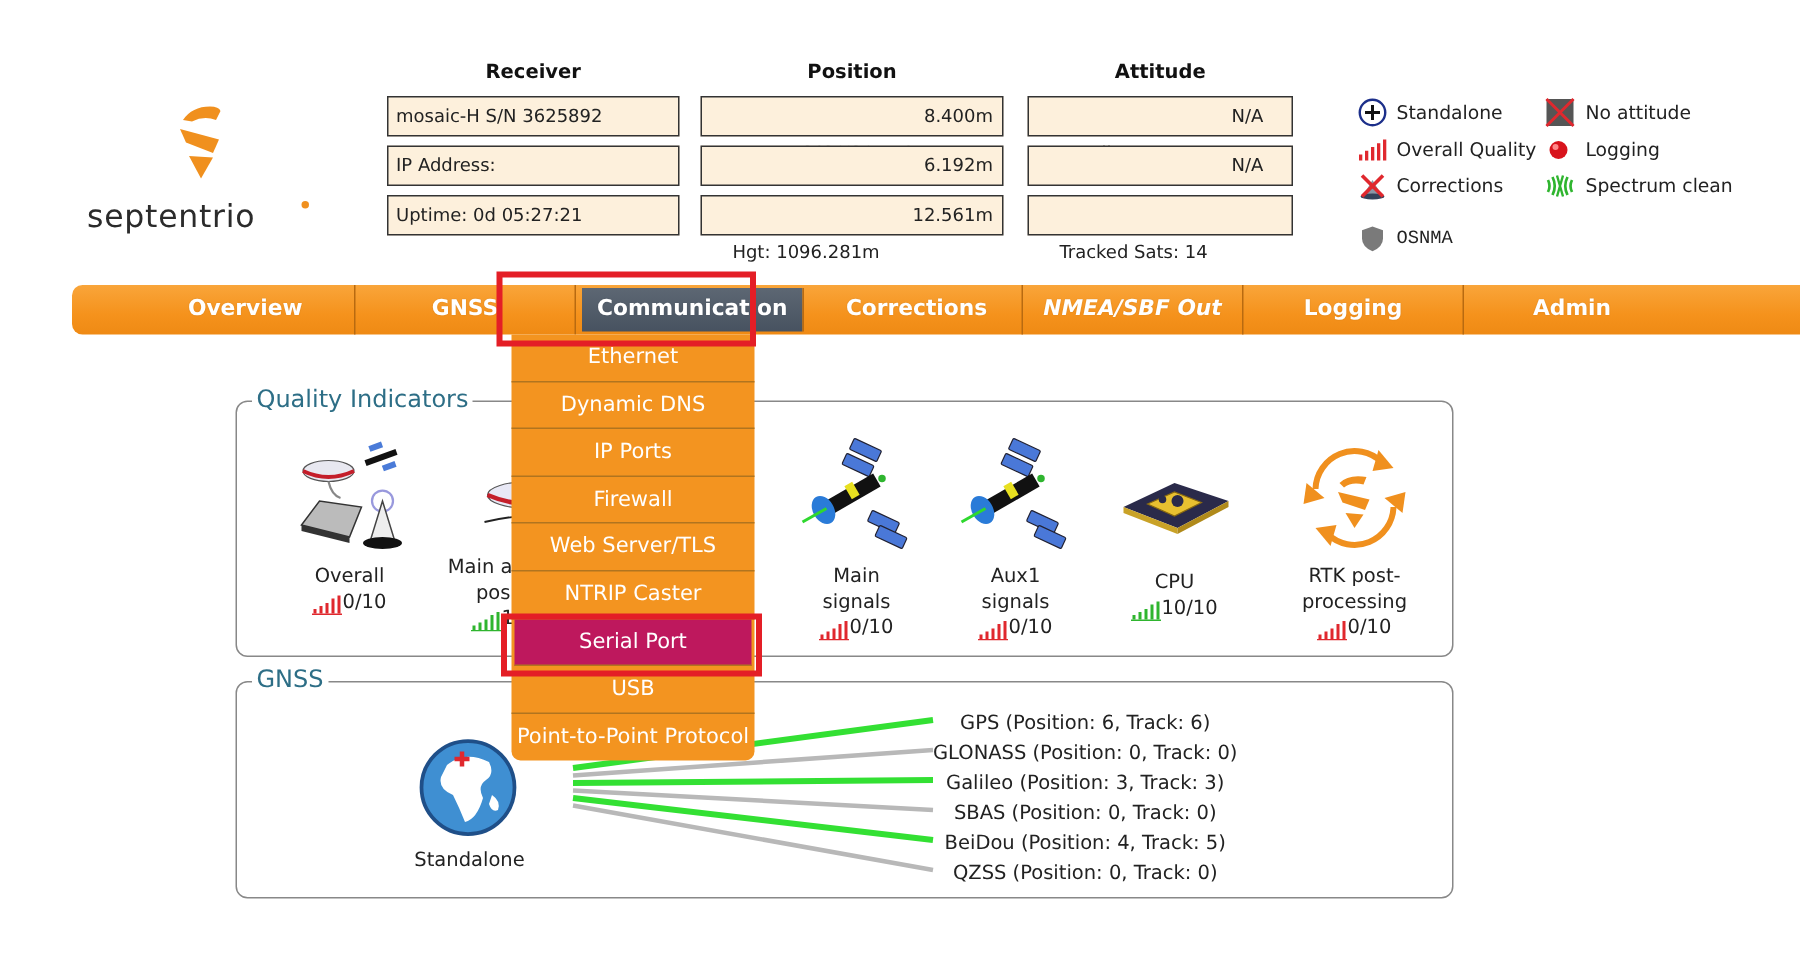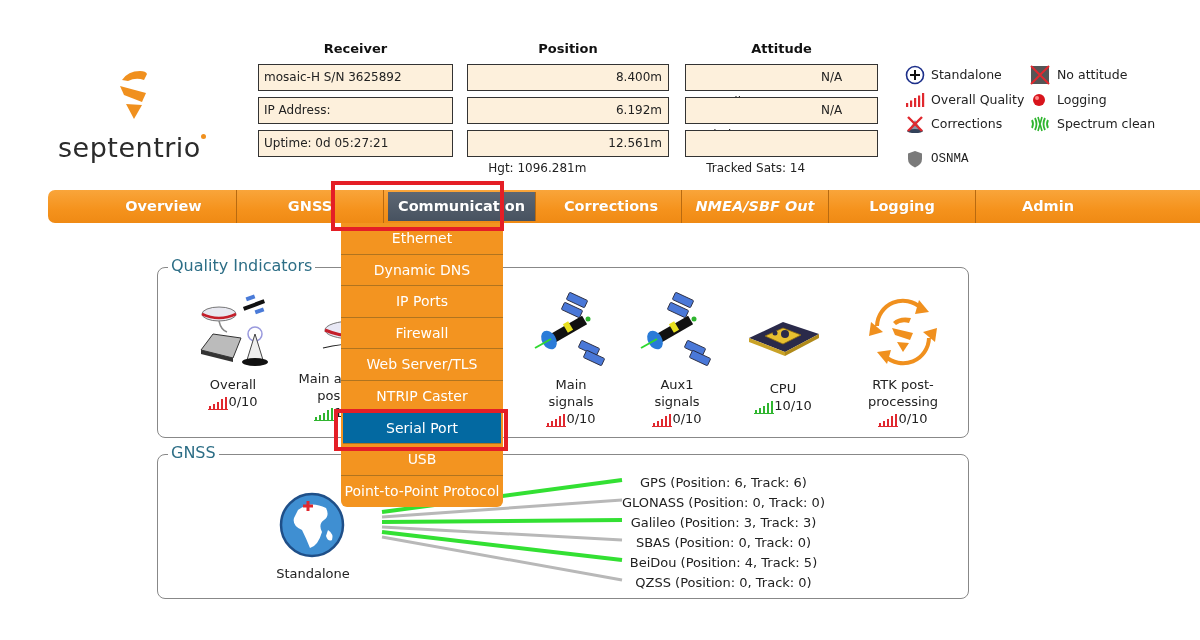--- a/index.html
+++ b/index.html
@@ -2,21 +2,21 @@
 <html><head>
 <meta charset="utf-8">
 <style>
   * { box-sizing: border-box; margin: 0; padding: 0; }
   html, body { width: 1200px; height: 640px; background: #ffffff; overflow: hidden; }
   body { position: relative; font-family: "DejaVu Sans", sans-serif; font-size: 13px; color: #222; }
 
   
   .logo { position: absolute; left: 58px; top: 68px; width: 160px; height: 100px; }
   .logo-mark { position: absolute; left: 56px; top: 0; width: 40px; height: 52px; }
-  .logo-text { position: absolute; left: 0; top: 64px; font-family: "DejaVu Sans", sans-serif; font-size: 27px; color: #2b2b2b; letter-spacing: 0.5px; }
+  .logo-text { position: absolute; left: 0; top: 64px; font-family: "DejaVu Sans", sans-serif; font-size: 21px; color: #2b2b2b; letter-spacing: 0.5px; }
   .logo-dot { position: absolute; left: 143px; top: 66px; width: 5px; height: 5px; border-radius: 50%; background: #f0901e; }
 
   
   .info-col { position: absolute; top: 40px; }
   .info-col h3 { text-align: center; font-size: 13px; font-weight: bold; height: 18px; line-height: 18px; color: #111; }
   .info-box { height: 27px; margin-top: 6px; border: 1px solid #333; background: #fdf0dc; font-size: 12px; line-height: 25px; padding-left: 5px; position: relative; white-space: pre; }
   .info-box .val2 { position: absolute; right: 6px; top: 0; }
   .info-box .val2.mid { right: auto; left: 135px; }
 
   
@@ -28,21 +28,21 @@
   .navbar { position: absolute; left: 48px; top: 190px; width: 1176px; height: 33px; background: linear-gradient(#f9a53a, #f5921c 60%, #ef8a14); border-radius: 7px; display: flex; padding-left: 43px; }
   .nav-item { flex: 0 0 auto; height: 33px; line-height: 33px; text-align: center; color: #fff; font-weight: bold; font-size: 14.5px; border-right: 1px solid #b86a10; text-shadow: 0 0 1px rgba(0,0,0,0.15); cursor: pointer; }
   .nav-item:last-child { border-right: none; }
   .nav-item.active { background: linear-gradient(#5d6773, #475260); color: #fff; margin: 2px 0; height: 29px; line-height: 29px; }
   .hl-box { position: absolute; border: 4px solid #e41e26; pointer-events: none; }
 
   
   .dropdown { position: absolute; left: 341px; top: 223px; width: 162px; background: #f39420; border-radius: 0 0 6px 6px; }
   .dd-item { height: 31.6px; line-height: 31px; text-align: center; color: #fff; font-size: 14px; border-bottom: 1px solid #b0741f; white-space: nowrap; cursor: pointer; }
   .dd-item:last-child { border-bottom: none; }
-  .dd-item.selected { background: #0369a1; margin: 0 2px; }
+  .dd-item.selected { background: #be185d; margin: 0 2px; }
 
   
   .fs { position: absolute; border: 1.5px solid #888; border-radius: 8px; }
   .fs-legend { position: absolute; top: -12px; left: 10px; background: #fff; padding: 0 3px; font-size: 16px; color: #2d6e86; line-height: 20px; }
 
   .qi { position: absolute; top: 292px; width: 110px; text-align: center; font-size: 13px; line-height: 17px; }
   .qi-icon { width: 80px; height: 80px; margin: 0 auto 4px; display: block; }
   .qi-score { display: inline-flex; align-items: flex-end; gap: 0; }
 
   
@@ -78,21 +78,21 @@
   <div class="info-box">
     <span>Lon: E1°31'50.0212"</span>
     <span class="val2">6.192m</span>
   </div>
   <div class="info-box">
     <span>Hgt: 1096.281m</span>
     <span class="val2">12.561m</span>
   </div>
 </div>
 
-<div class="info-col" style="left:685px;width:193px;">
+<div class="info-col" style="left:685px;width:177px;">
   <h3>Attitude</h3>
   <div class="info-box">
     <span>Heading: N/A</span>
     <span class="val2 mid">N/A</span>
   </div>
   <div class="info-box">
     <span>Pitch:     N/A</span>
     <span class="val2 mid">N/A</span>
   </div>
   <div class="info-box">

